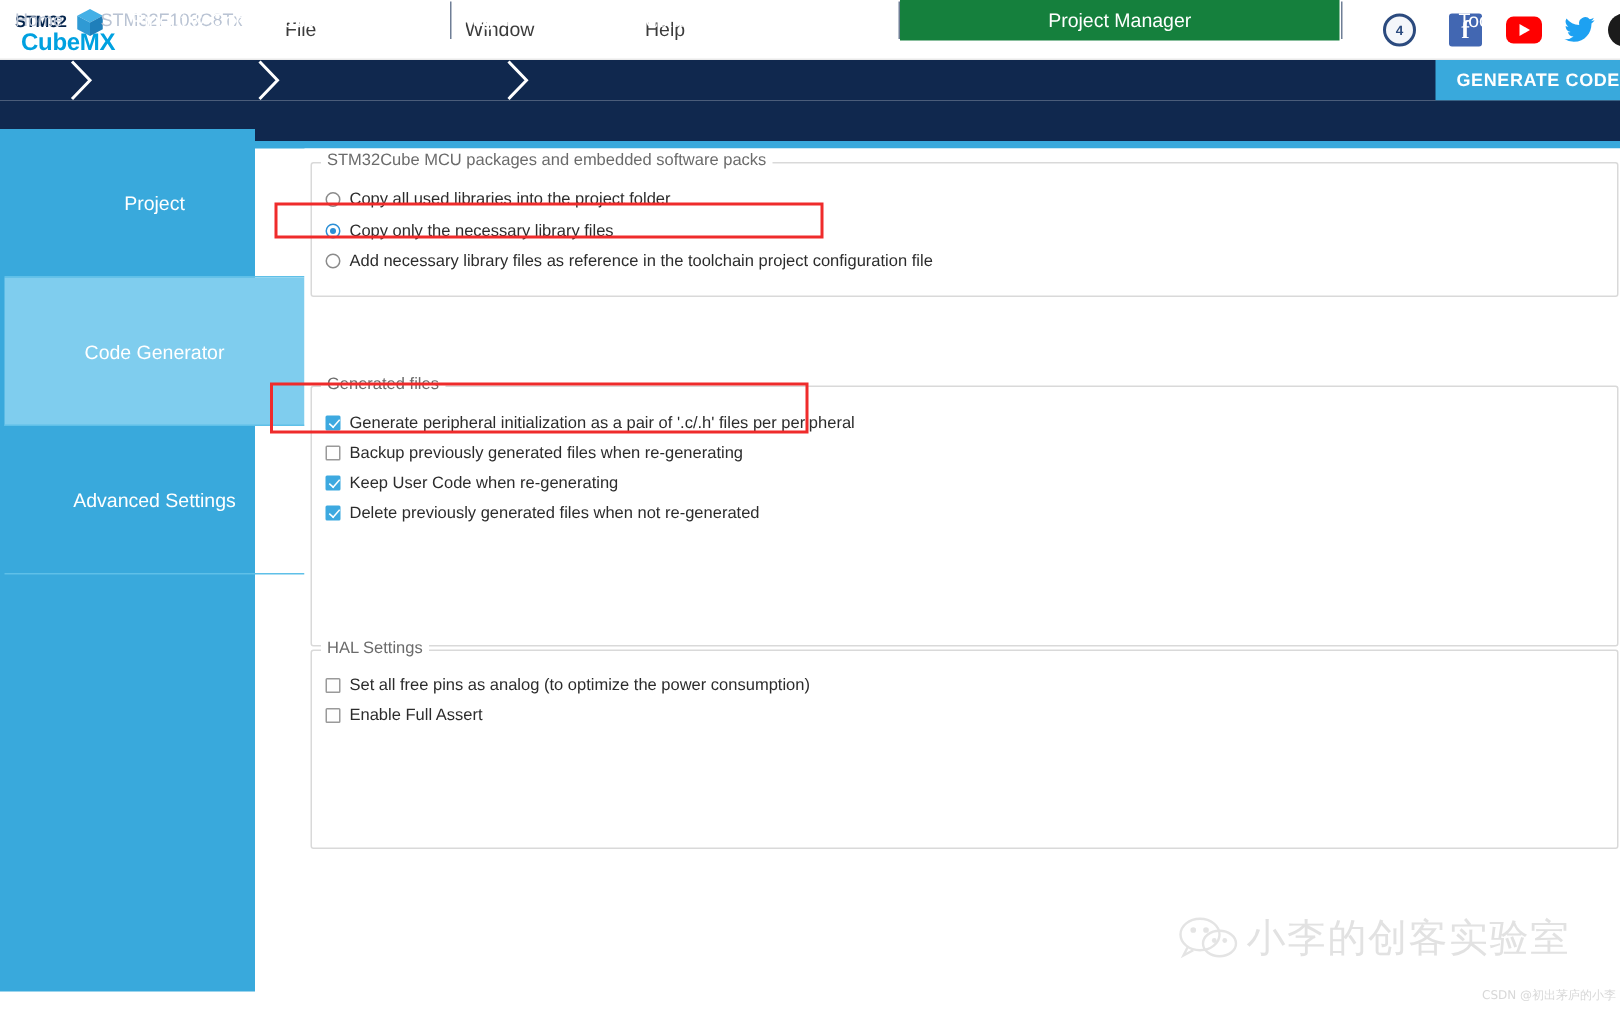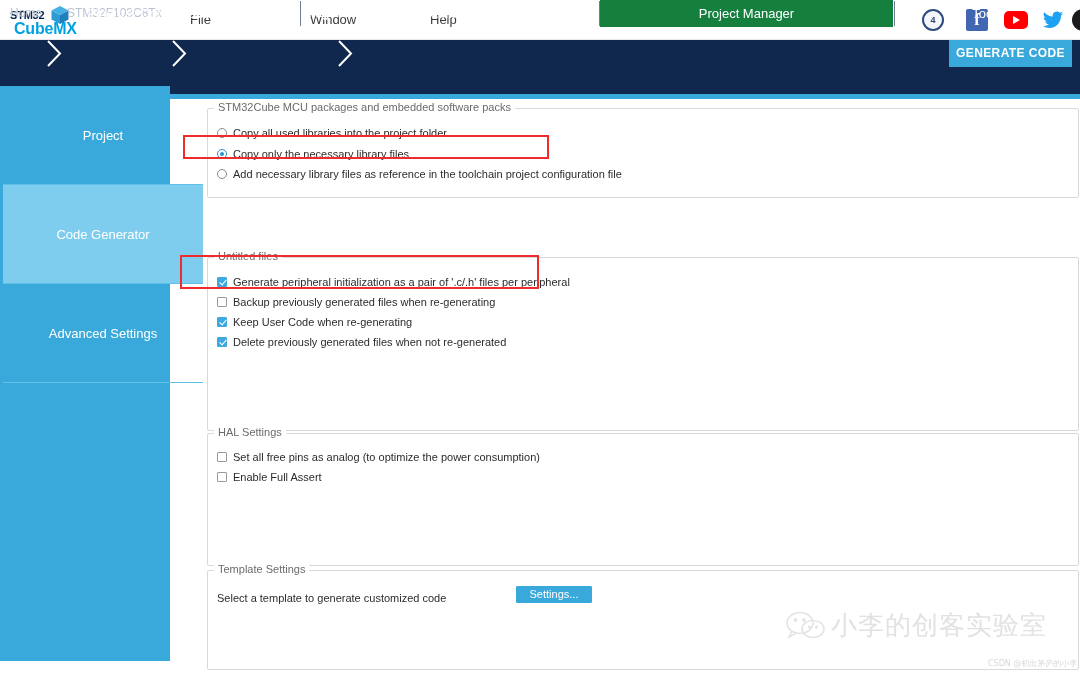--- a/index.html
+++ b/index.html
@@ -83,23 +83,23 @@
   .crumb-proj { left:192px; }
   .chev {
     position:absolute; top:40px; width:18px; height:27px;
     overflow:hidden;
   }
   .chev svg { display:block; }
   .chev1 { left:47px; }
   .chev2 { left:172px; }
   .chev3 { left:338px; }
   .genbtn {
-    position:absolute; right:8px; top:40px; width:123px; height:27px;
+    position:absolute; right:0; top:40px; width:123px; height:27px;
     background:#39a9dc; color:#ffffff; font-size:12px; font-weight:bold;
-    letter-spacing:0.4px; text-align:center; line-height:27px; cursor:pointer;
+    letter-spacing:0.4px; text-align:right; line-height:27px; cursor:pointer;
   }
 
   
   .tabbar {
     position:absolute; left:0; top:67px; width:1080px; height:29px;
     background:#10284e;
   }
   .tab {
     position:absolute; top:0; height:27px; line-height:27px;
     text-align:center; font-size:13px; color:#ffffff; cursor:pointer;
@@ -302,21 +302,21 @@
         <span>Copy only the necessary library files</span>
       </div>
 
       <div class="opt-row" style="top:59px;">
         <span class="radio"></span>
         <span>Add necessary library files as reference in the toolchain project configuration file</span>
       </div>
     </div>
 
     <div class="groupbox" style="top:158px; width:872px; height:174px;">
-      <span class="gb-title">Untitled files</span>
+      <span class="gb-title">Generated files</span>
 
       <div class="opt-row" style="top:18px;">
         <span class="cbox on"></span>
         <span>Generate peripheral initialization as a pair of '.c/.h' files per peripheral</span>
       </div>
 
       <div class="opt-row" style="top:38px;">
         <span class="cbox"></span>
         <span>Backup previously generated files when re-generating</span>
       </div>
@@ -339,27 +339,20 @@
         <span class="cbox"></span>
         <span>Set all free pins as analog (to optimize the power consumption)</span>
       </div>
 
       <div class="opt-row" style="top:37px;">
         <span class="cbox"></span>
         <span>Enable Full Assert</span>
       </div>
     </div>
 
-    <div class="groupbox" style="top:471px; width:872px; height:100px;">
-      <span class="gb-title">Template Settings</span>
-
-      <span class="tmpl-label" style="top:21px;">Select a template to generate customized code</span>
-
-      <span class="settings-btn" style="left:308px; top:15px; width:76px; height:17px; line-height:15px;">Settings...</span>
-    </div>
 
   </div>
 
   <div class="redbox" style="left:183px; top:135px; width:366px; height:24px;"></div>
   <div class="redbox" style="left:180px; top:255px; width:359px; height:34px;"></div>
 
   <div class="wm-main">
     <span class="wm-icon">
       <svg width="40" height="30" viewBox="0 0 40 30">
         <ellipse cx="14" cy="12" rx="13" ry="10.5" fill="none" stroke="#e4e4e4" stroke-width="1.6"></ellipse>

